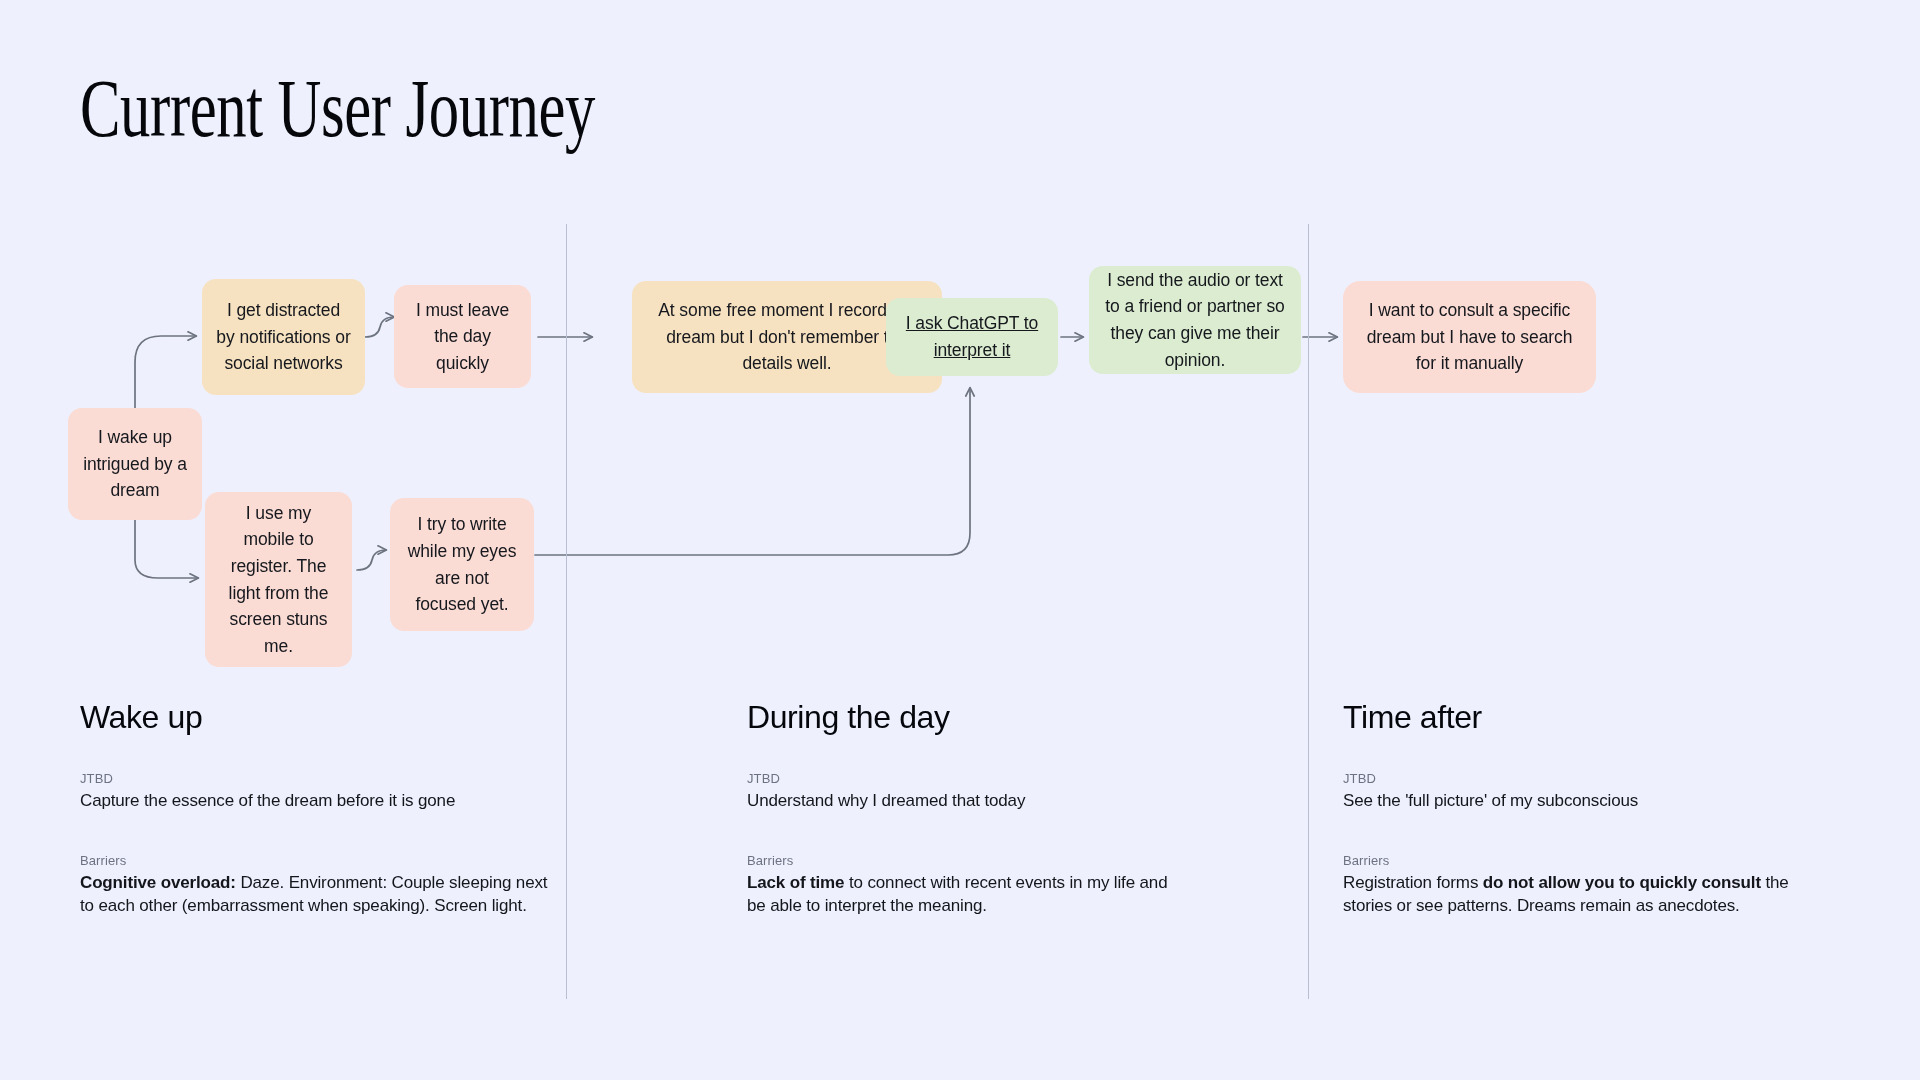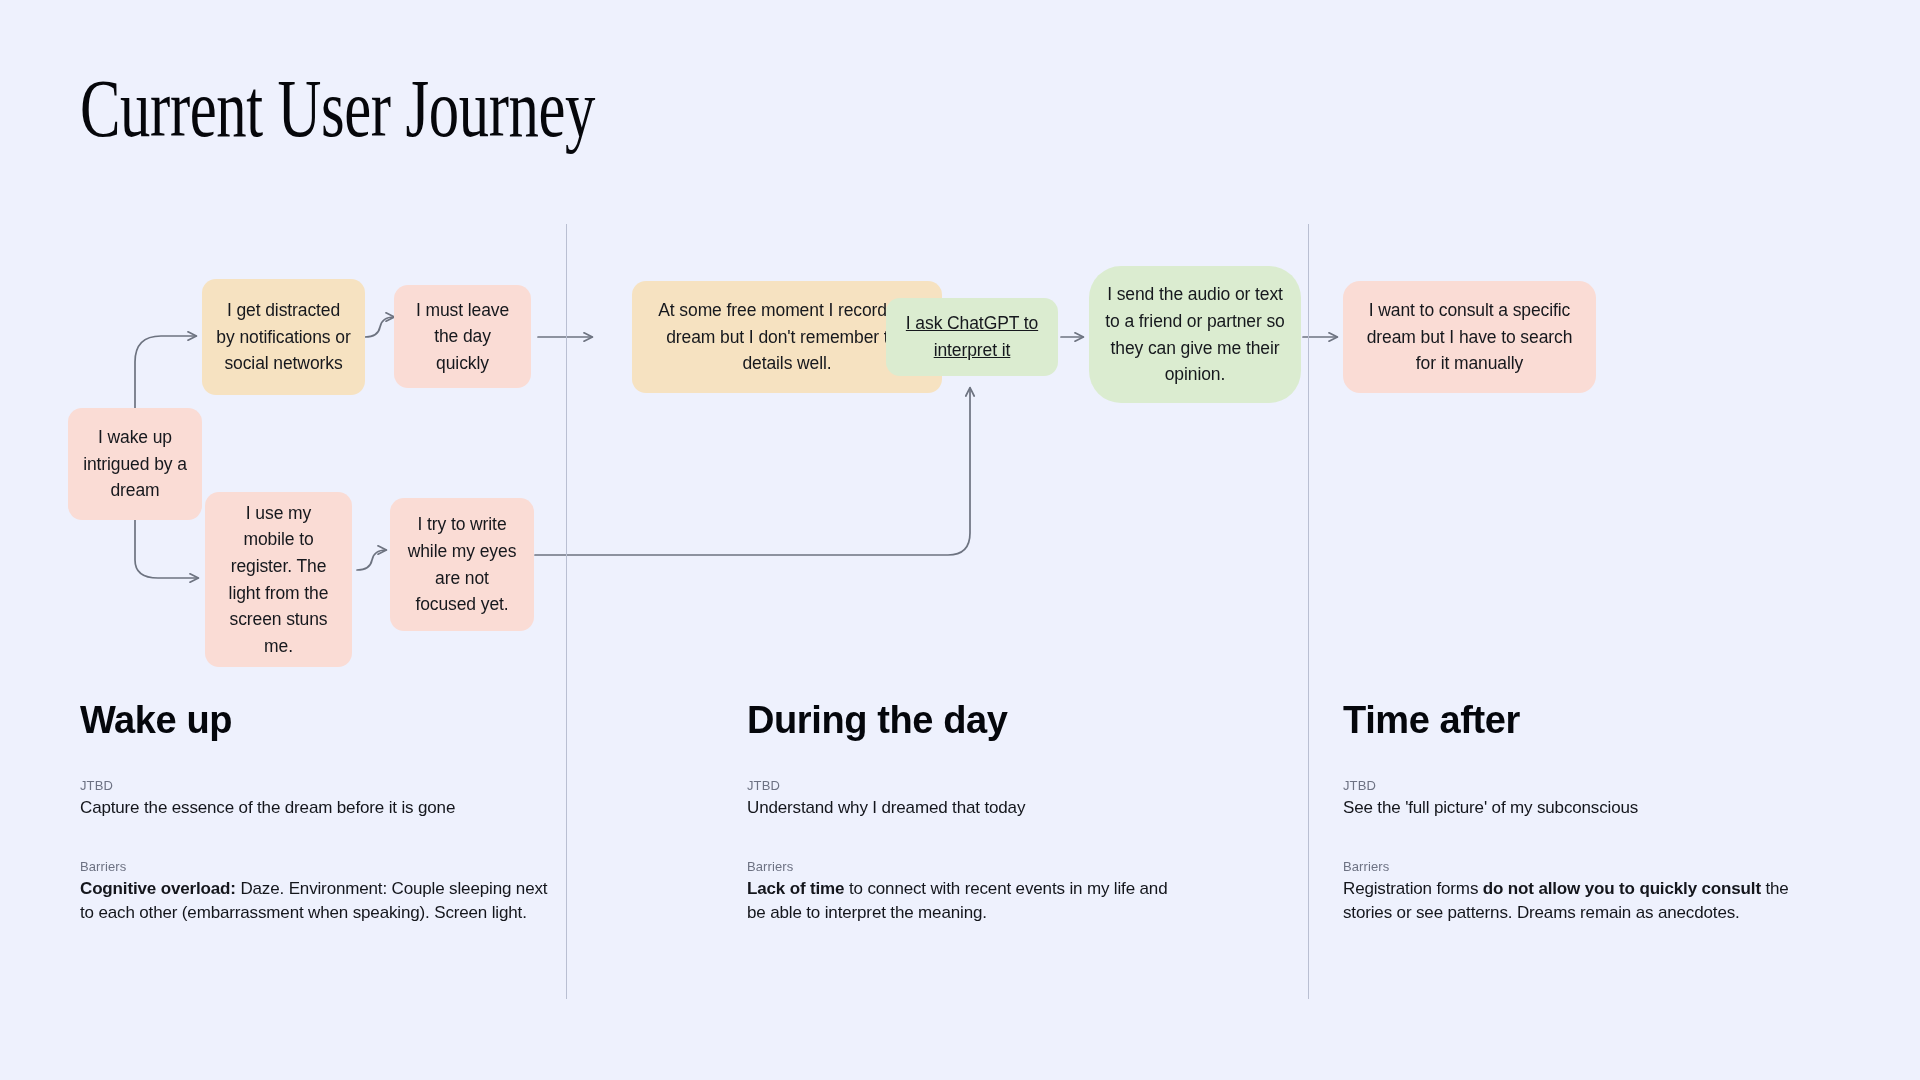--- a/index.html
+++ b/index.html
@@ -63,22 +63,22 @@
   .card.pink  { background: #fadcd5; }
   .card.tan   { background: #f6e2c1; }
   .card.green { background: #dbecd0; }
 
   
   .phase {
     position: absolute;
     top: 700px;
   }
   .phase-title {
-    font-size: 38px;
-    font-weight: 700;
+    font-size: 32px;
+    font-weight: 400;
     letter-spacing: -0.4px;
     color: #05070c;
     line-height: 1.1;
     white-space: nowrap;
   }
   .meta-label {
     font-size: 13px;
     color: #6d7283;
     margin-top: 36px;
     margin-bottom: 3px;
@@ -142,21 +142,21 @@
   <div class="card pink" style="left:394px; top:285px; width:137px; height:103px;">I must leave the day quickly</div>
 
   <div class="card pink" style="left:205px; top:492px; width:147px; height:175px;">I use my mobile to register. The light from the screen stuns me.</div>
 
   <div class="card pink" style="left:390px; top:498px; width:144px; height:133px;">I try to write while my eyes are not focused yet.</div>
 
   <div class="card tan" style="left:600px; top:281px; width:310px; height:112px;margin-left:32px;">At some free moment I record the dream but I don't remember the details well.</div>
 
   <div class="card green" style="left:886px; top:298px; width:172px; height:78px;text-decoration:underline;">I ask ChatGPT to interpret it</div>
 
-  <div class="card green" style="left:1089px; top:266px; width:212px; height:137px;border-radius:32px;">I send the audio or text to a friend or partner so they can give me their opinion.</div>
+  <div class="card green" style="left:1089px; top:266px; width:212px; height:108px;">I send the audio or text to a friend or partner so they can give me their opinion.</div>
 
   <div class="card pink" style="left:1343px; top:281px; width:253px; height:112px;border-radius:17px;">I want to consult a specific dream but I have to search for it manually</div>
 
   <div class="divider" style="left:566px; top:224px; height:775px;"></div>
   <div class="divider" style="left:1308px; top:224px; height:775px;"></div>
 </div>
 
 <div class="phase" style="left:80px; width:468px;">
   <div class="phase-title">Wake up</div>
 

